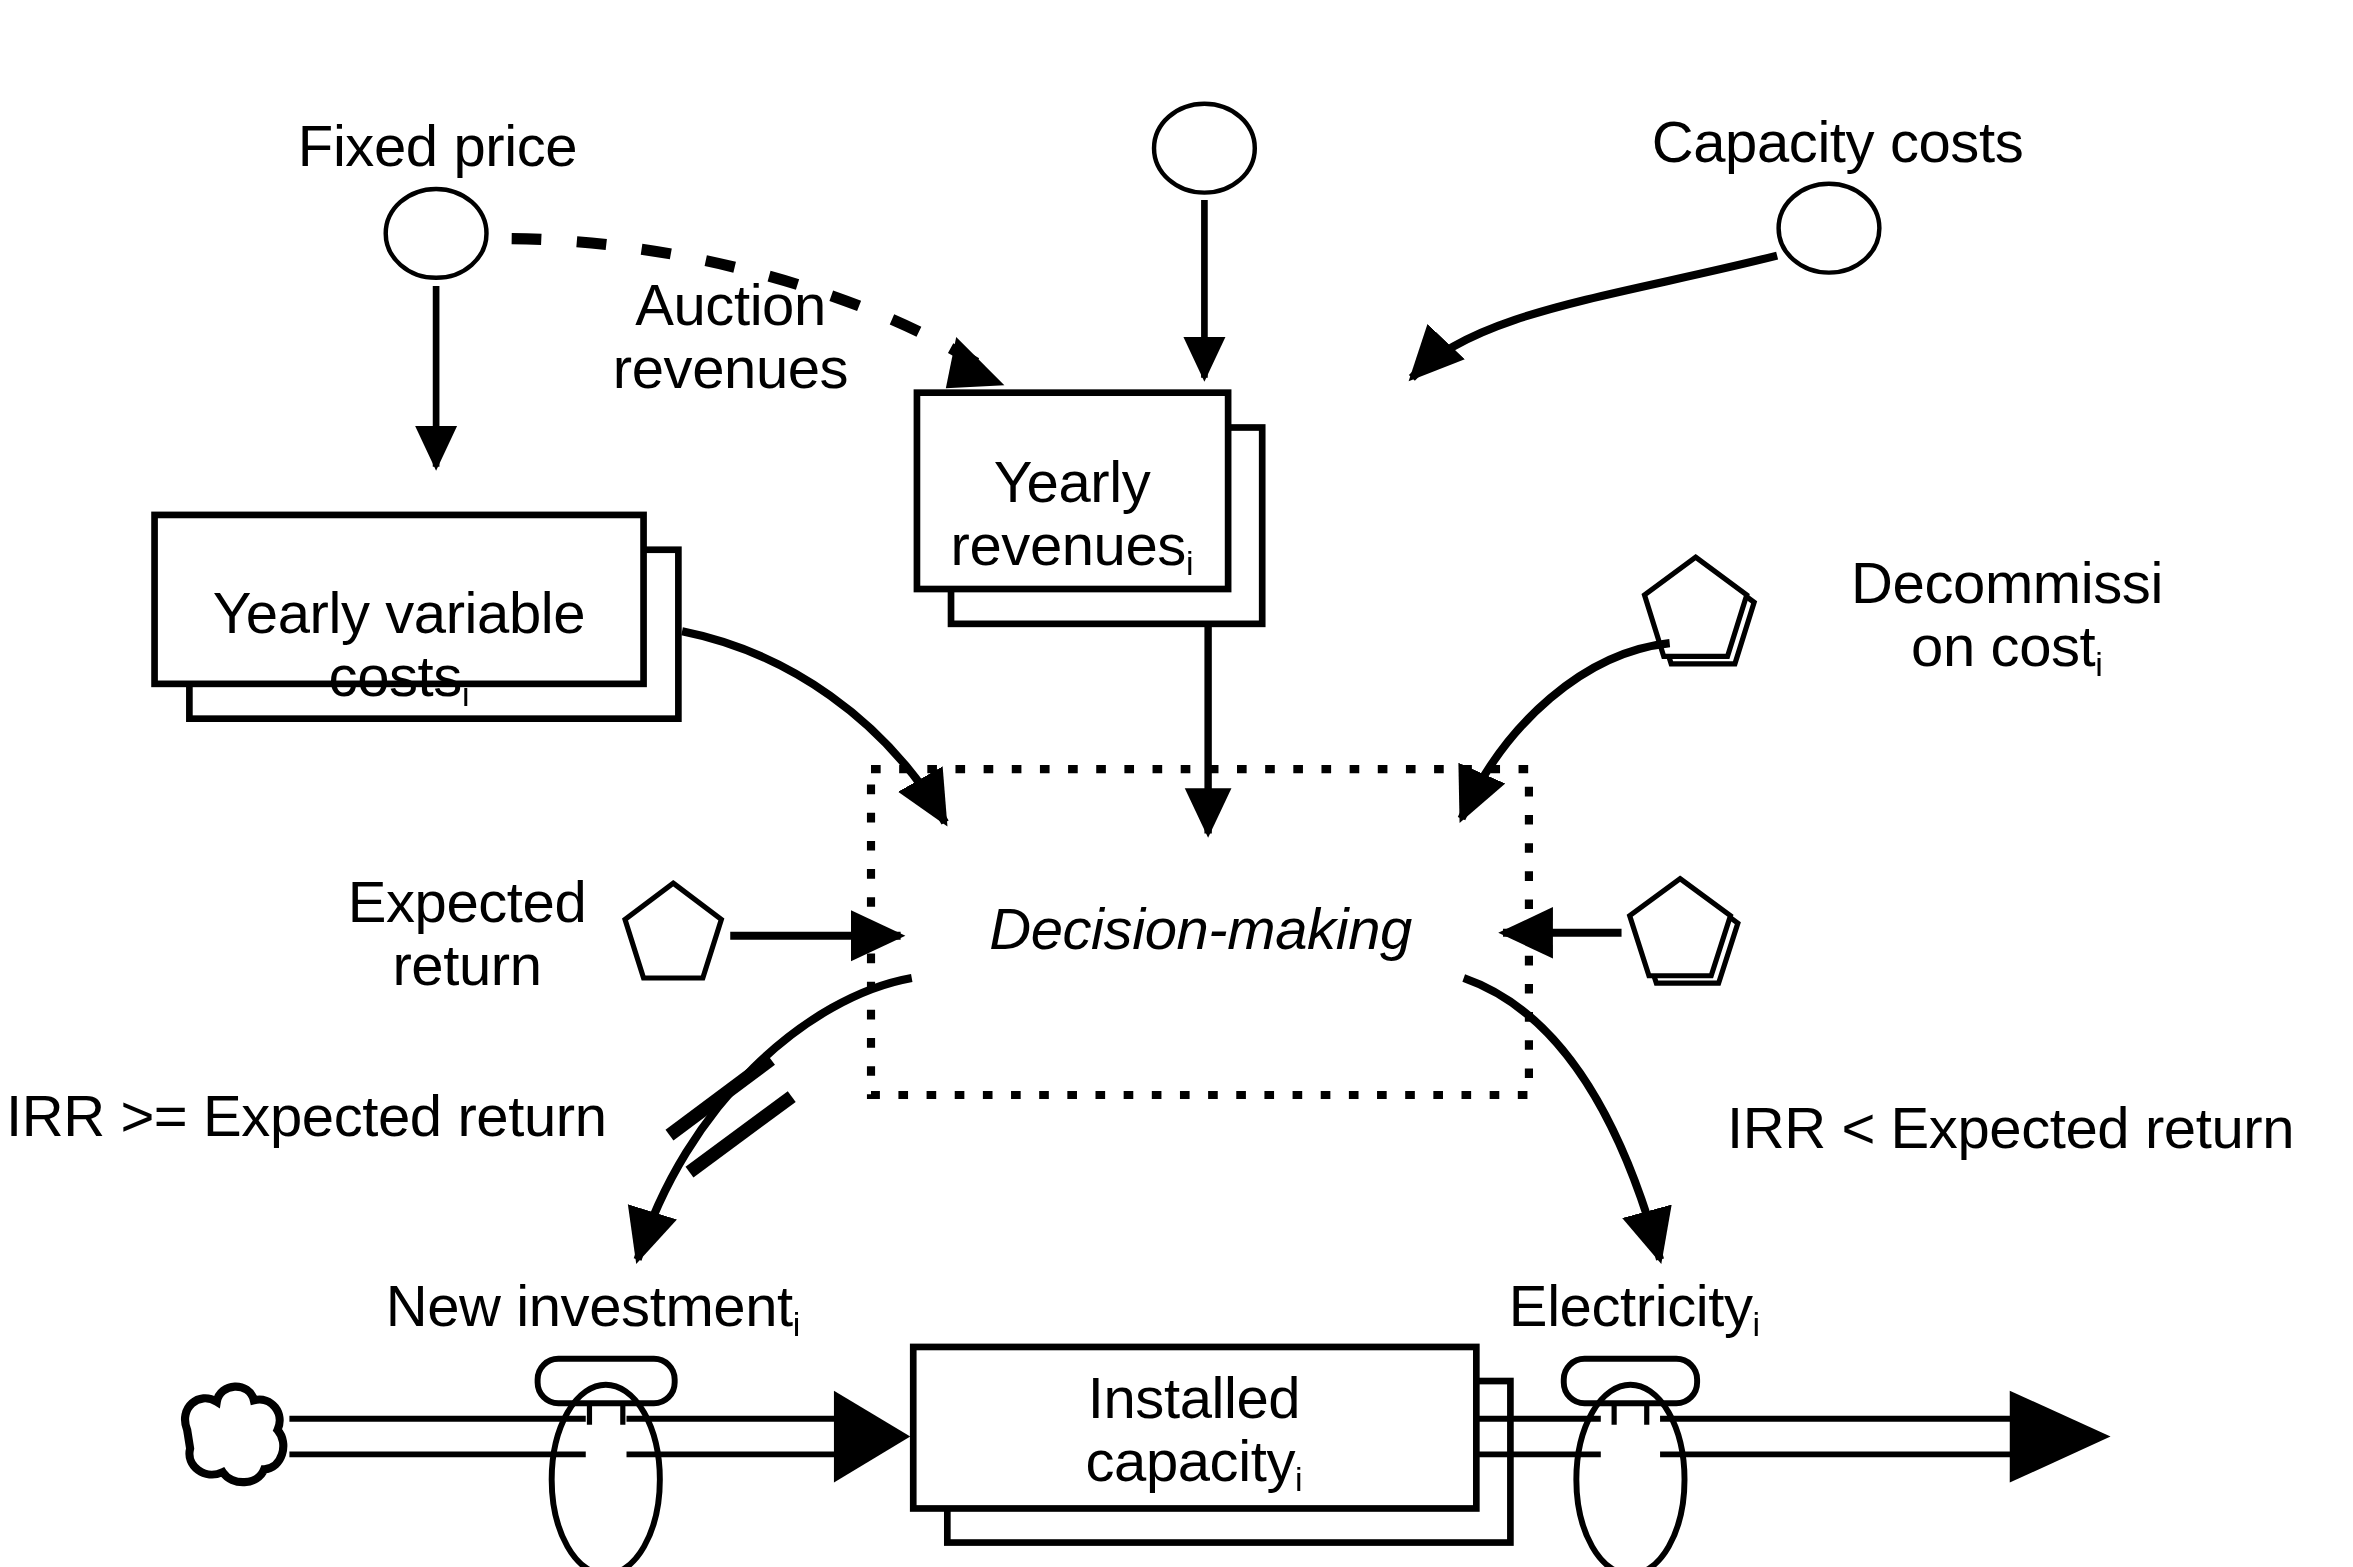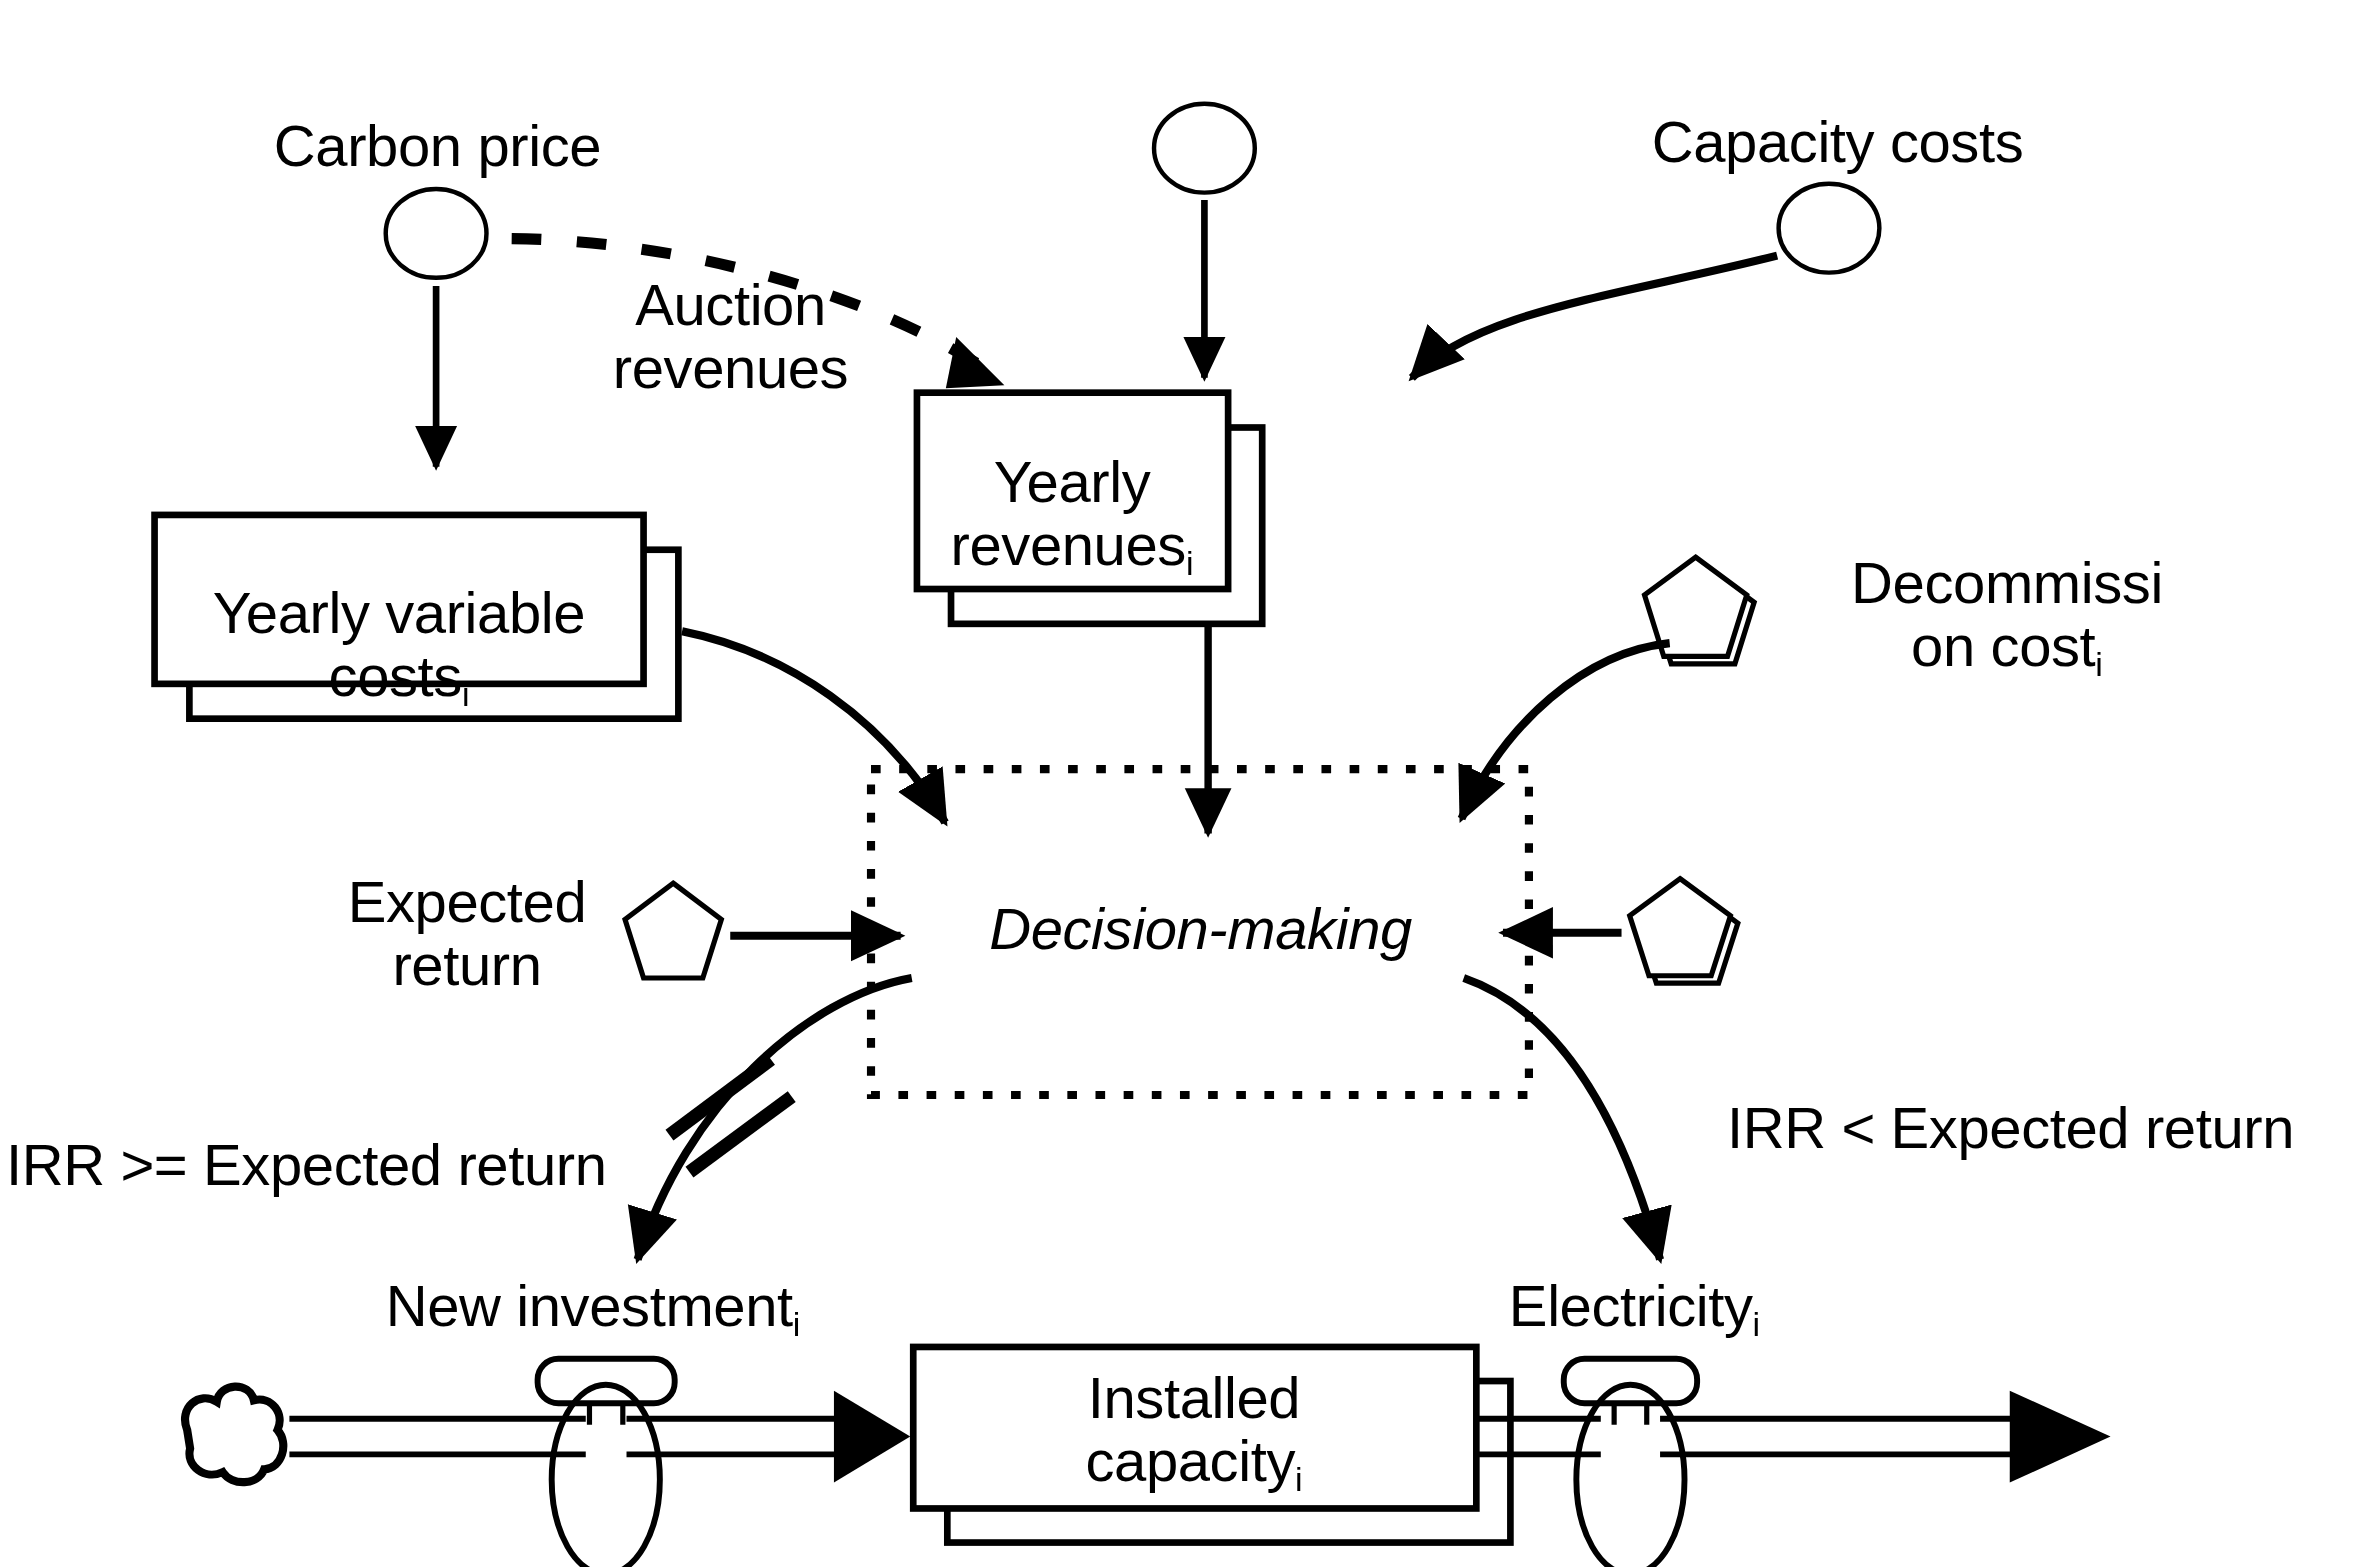--- a/index.html
+++ b/index.html
@@ -133,39 +133,39 @@
     <rect x="2110" y="1834" width="180" height="60" rx="28" ry="28" fill="#fff" stroke="#000" stroke-width="8"></rect>
     <line x1="2178" y1="1894" x2="2178" y2="1923" stroke="#000" stroke-width="7"></line>
     <line x1="2222" y1="1894" x2="2222" y2="1923" stroke="#000" stroke-width="7"></line>
     <ellipse cx="2200" cy="1997" rx="73" ry="128" fill="#fff" fill-opacity="0" stroke="#000" stroke-width="8"></ellipse>
 
     <line x1="2240" y1="1915" x2="2720" y2="1915" stroke="#000" stroke-width="8"></line>
     <line x1="2240" y1="1963" x2="2720" y2="1963" stroke="#000" stroke-width="8"></line>
     <path d="M 2712 1877 L 2848 1939 L 2712 2001 z" fill="#000"></path>
   </svg>
 
-  <div class="lbl big" style="left:252px; top:115px; width:371px;">Carbon price</div>
+  <div class="lbl big" style="left:252px; top:115px; width:371px;">Fixed price</div>
 
 
   <div class="lbl big" style="left:1630px; top:111px; width:415px;">Capacity costs</div>
 
   <div class="lbl big" style="left:571px; top:274px; width:319px;">Auction<br>revenues</div>
 
   <div class="lbl boxed" style="left:162px; top:536px; width:474px;margin-top:46px;"><span>Yearly variable<br>costs</span><span class="sub">i</span></div>
 
   <div class="lbl boxed" style="left:924px; top:427px; width:296px;margin-top:24px;"><span>Yearly<br>revenues</span><span class="sub">i</span></div>
 
   <div class="lbl big" style="left:1770px; top:552px; width:474px; text-align:center;"><span>Decommissi<br>on cost</span><span class="sub">i</span></div>
 
   <div class="lbl big" style="left:319px; top:871px; width:296px;">Expected<br>return</div>
 
   <div class="lbl big" style="left:941px; top:898px; width:519px;font-style:italic;">Decision-making</div>
 
 
-  <div class="lbl big" style="left:6px; top:1134px; width:667px; text-align:left;">IRR &gt;= Expected return</div>
+  <div class="lbl big" style="left:6px; top:1085px; width:667px; text-align:left;">IRR &gt;= Expected return</div>
 
   <div class="lbl big" style="left:1727px; top:1097px; width:637px; text-align:left;">IRR &lt; Expected return</div>
 
   <div class="lbl big" style="left:326px; top:1275px; width:534px;"><span>New investment</span><span class="sub">i</span></div>
 
   <div class="lbl boxed" style="left:920px; top:1367px; width:548px;"><span>Installed<br>capacity</span><span class="sub">i</span></div>
 
   <div class="lbl big" style="left:1375px; top:1275px; width:519px;"><span>Electricity</span><span class="sub">i</span></div>
 
 </div>

